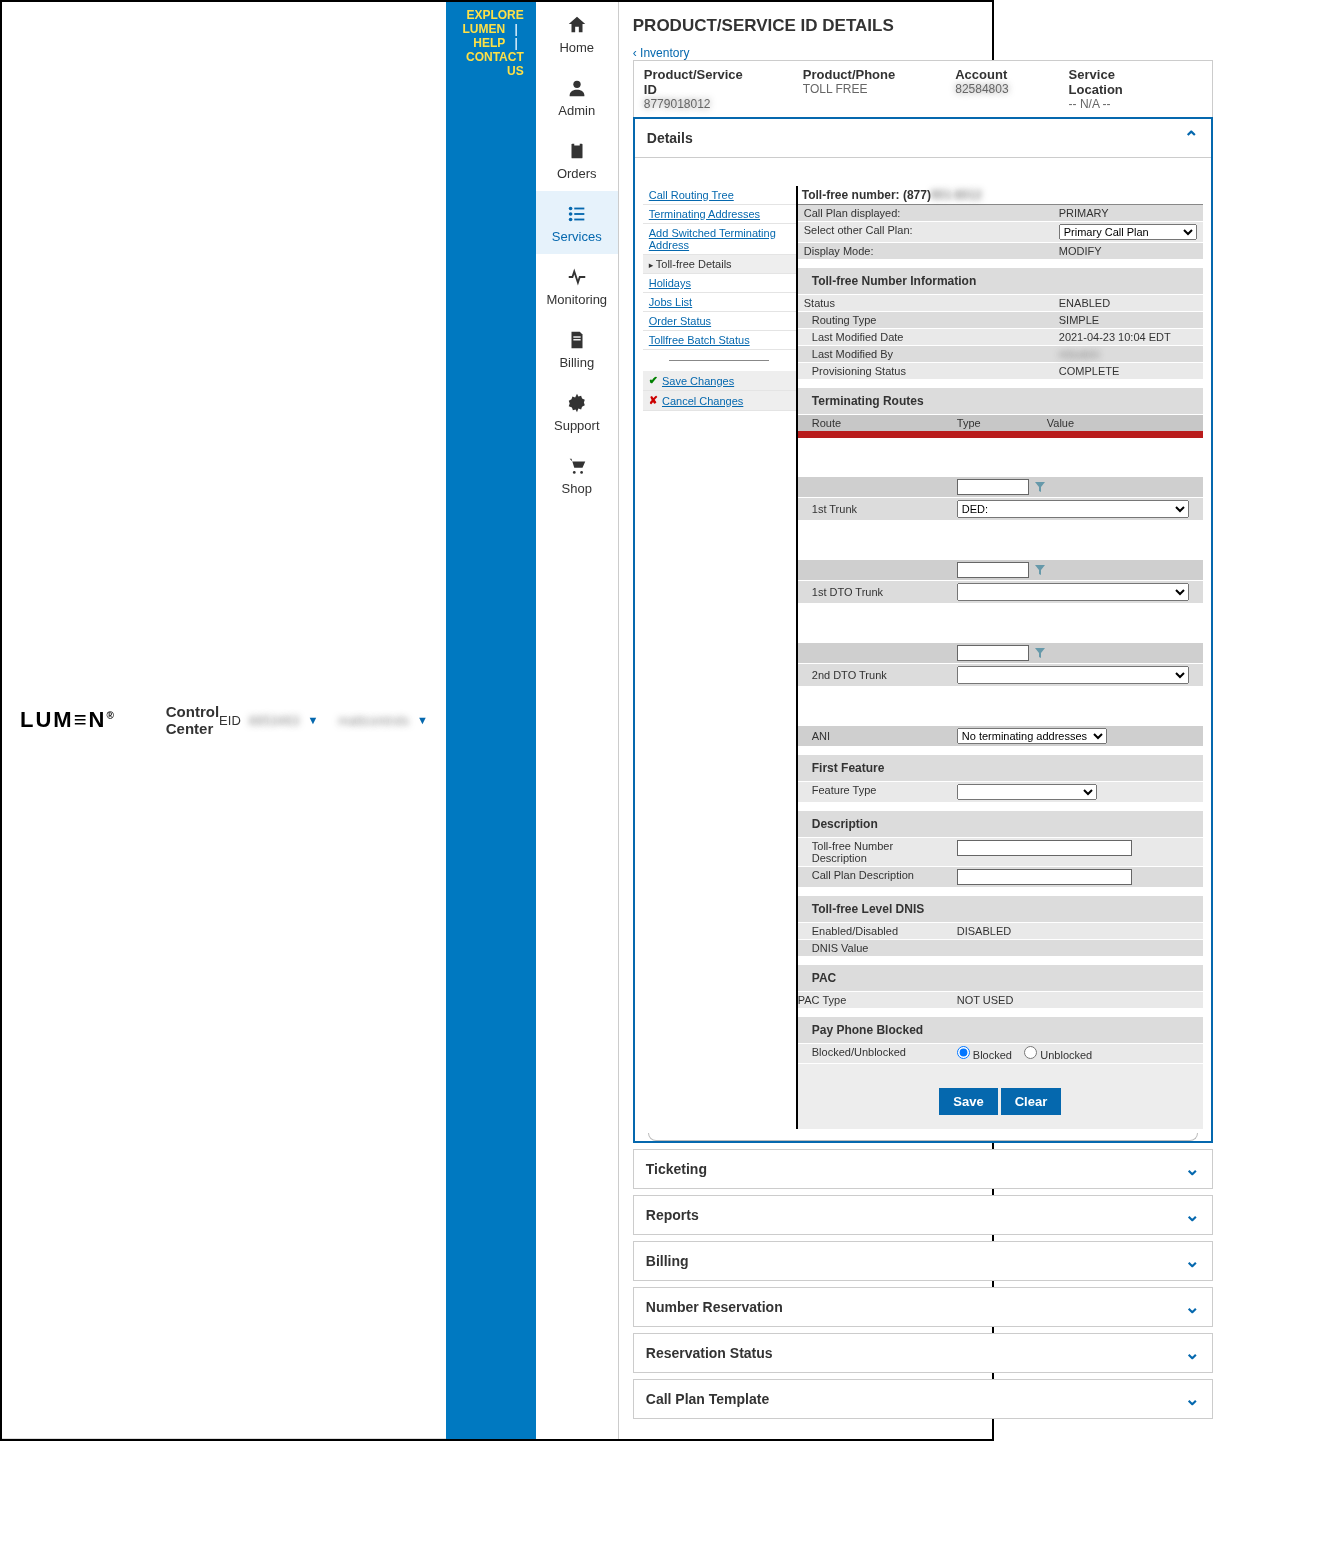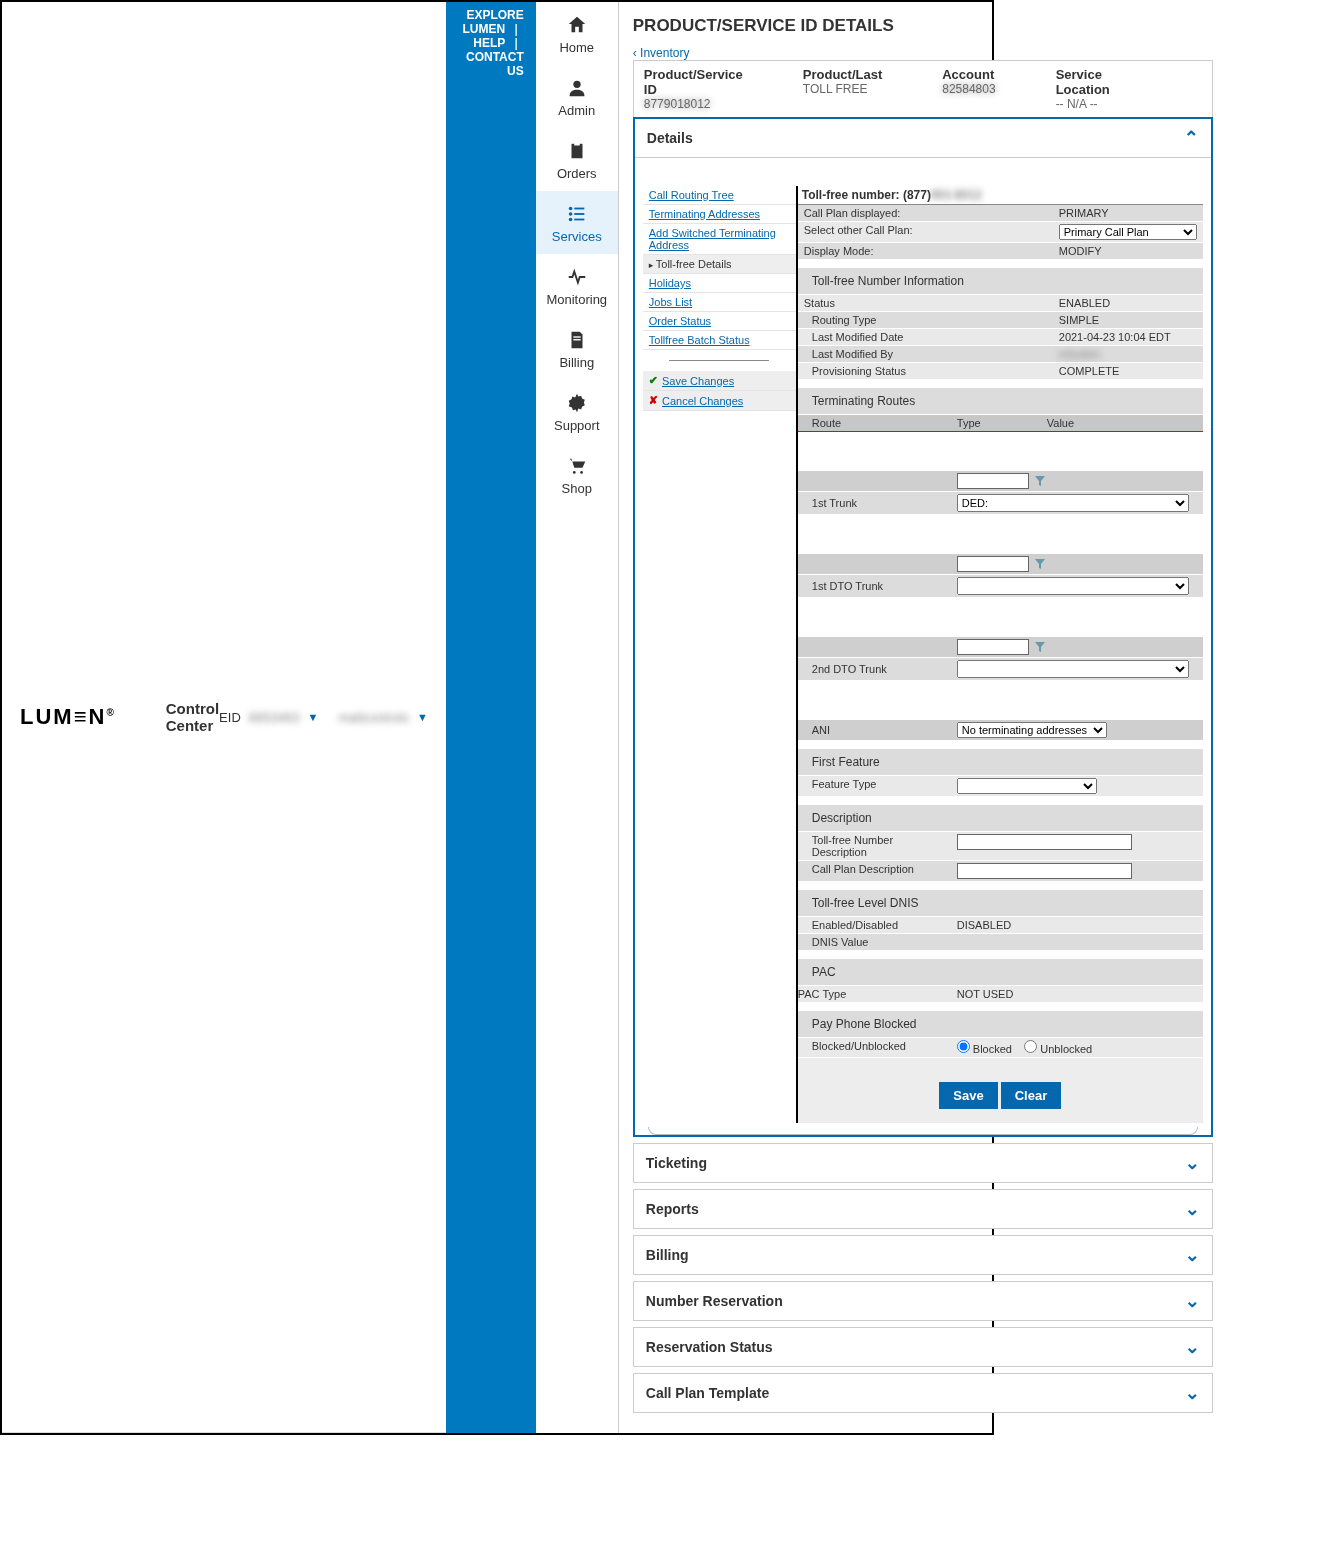--- a/index.html
+++ b/index.html
@@ -6,21 +6,21 @@
 body { background: #fff; font-size: 13px; color: #333; }
 .app { display: flex; border: 2px solid #000; width: 994px; margin: 0; }
 .topbar { display: flex; align-items: center; padding: 6px 18px; background: #fff; border-bottom: 1px solid #ddd; }
 .logo { font-weight: 900; font-size: 22px; letter-spacing: 2px; color: #000; }
 .logo sup { font-size: 10px; }
 .cc-label { margin-left: 50px; font-weight: 700; font-size: 15px; }
 .topbar-right { margin-left: auto; display: flex; align-items: center; gap: 8px; font-size: 13px; }
 .chev { color: #0568AE; font-size: 11px; }
 .blur { color: transparent; text-shadow: 0 0 6px rgba(120,120,120,0.9); user-select: none; }
 .blue-bar { background: #0079c1; color: #fff; text-align: right; padding: 3px 12px; font-size: 12px; font-weight: 700; border-top: 3px solid #0079c1; }
-.blue-bar a { color: #ffffff; text-decoration: none; margin-left: 8px; }
+.blue-bar a { color: #fde047; text-decoration: none; margin-left: 8px; }
 .blue-bar .sep { margin: 0 6px; color: #cfe8f7; }
 .body { display: flex; }
 .sidenav { width: 82px; background: #fff; display: flex; flex-direction: column; align-items: stretch; }
 .sidenav-item { display: flex; flex-direction: column; align-items: center; padding: 12px 4px 10px; cursor: pointer; font-size: 13px; color: #333; }
 .sidenav-item.active { background: #e6f2fb; color: #0568AE; }
 .sidenav-item svg { width: 22px; height: 22px; }
 .sidenav-item span.label { margin-top: 4px; }
 .main { flex: 1; border-left: 1px solid #ccc; padding: 8px 14px 20px; }
 .page-title { font-weight: 700; font-size: 17px; margin: 6px 0 10px; }
 .breadcrumb { font-size: 12px; }
@@ -42,22 +42,22 @@
 .tree-nav .row.selected { background: #eee; }
 .tree-nav a { color: #0568AE; text-decoration: underline; }
 .tree-nav .divider { border-bottom: 1px solid #888; width: 100px; margin: 10px auto; }
 .tree-nav .action { padding: 3px 6px; display: flex; align-items: center; gap: 4px; background: #eee; border-bottom: 1px solid #e4e4e4;}
 .form-area { flex: 1; font-size: 11px; }
 .tflabel { font-weight: 700; font-size: 12px; padding: 2px 4px; border-bottom: 1px solid #888; }
 .kv-row { display: flex; background: #dcdcdc; border-bottom: 1px solid #fff; }
 .kv-row.alt { background: #e9e9e9; }
 .kv-row .k { width: 255px; padding: 2px 6px; }
 .kv-row .v { flex: 1; padding: 2px 6px; }
-.section-head { background: #dcdcdc; font-weight: 400; padding: 6px 8px; font-size: 12px; border-bottom: 1px solid #fff; margin-top: 8px;}
-.section-sub { display:flex; background:#c7c7c7; border-bottom:1px solid #b91c1c;}
+.section-head { background: #dcdcdc; font-weight: 700; padding: 6px 8px; font-size: 12px; border-bottom: 1px solid #fff; margin-top: 8px;}
+.section-sub { display:flex; background:#c7c7c7; border-bottom:7px solid #b91c1c;}
 .section-sub .c { padding:2px 6px; }
 .section-sub .c1 { width:153px; }
 .section-sub .c2 { width:90px; }
 .section-sub .c3 { flex:1; }
 .route-row { display:flex; align-items:center; background:#dcdcdc; border-bottom:1px solid #fff; min-height:20px;}
 .route-row.alt { background:#cfcfcf;margin-top:39px; }
 .route-row .c1 { width:153px; padding:2px 6px; }
 .route-row .c2 { flex:1; padding:2px 6px; display:flex; align-items:center; gap:4px;}
 select, input[type=text] { font-size: 11px; }
 .small-inp { width: 72px; height: 16px; border: 1px solid #666; }
@@ -161,21 +161,21 @@
       <div class="page-title">PRODUCT/SERVICE ID DETAILS</div>
       <div class="breadcrumb">
         <span style="color:#0568AE;">‹ </span><a href="#">Inventory</a>
       </div>
       <div class="summary">
         <div class="summary-col">
           <div class="h">Product/Service ID</div>
           <div class="v blur">8779018012</div>
         </div>
         <div class="summary-col">
-          <div class="h">Product/Last</div>
+          <div class="h">Product/Phone</div>
           <div class="v">TOLL FREE</div>
         </div>
         <div class="summary-col">
           <div class="h">Account</div>
           <div class="v blur">82584803</div>
         </div>
         <div class="summary-col">
           <div class="h">Service Location</div>
           <div class="v">-- N/A --</div>
         </div>

